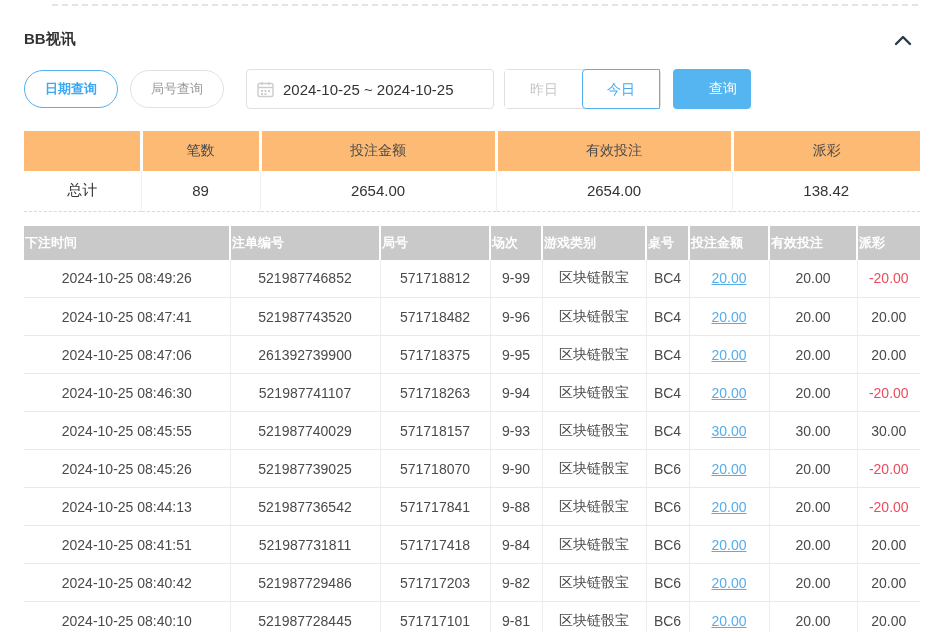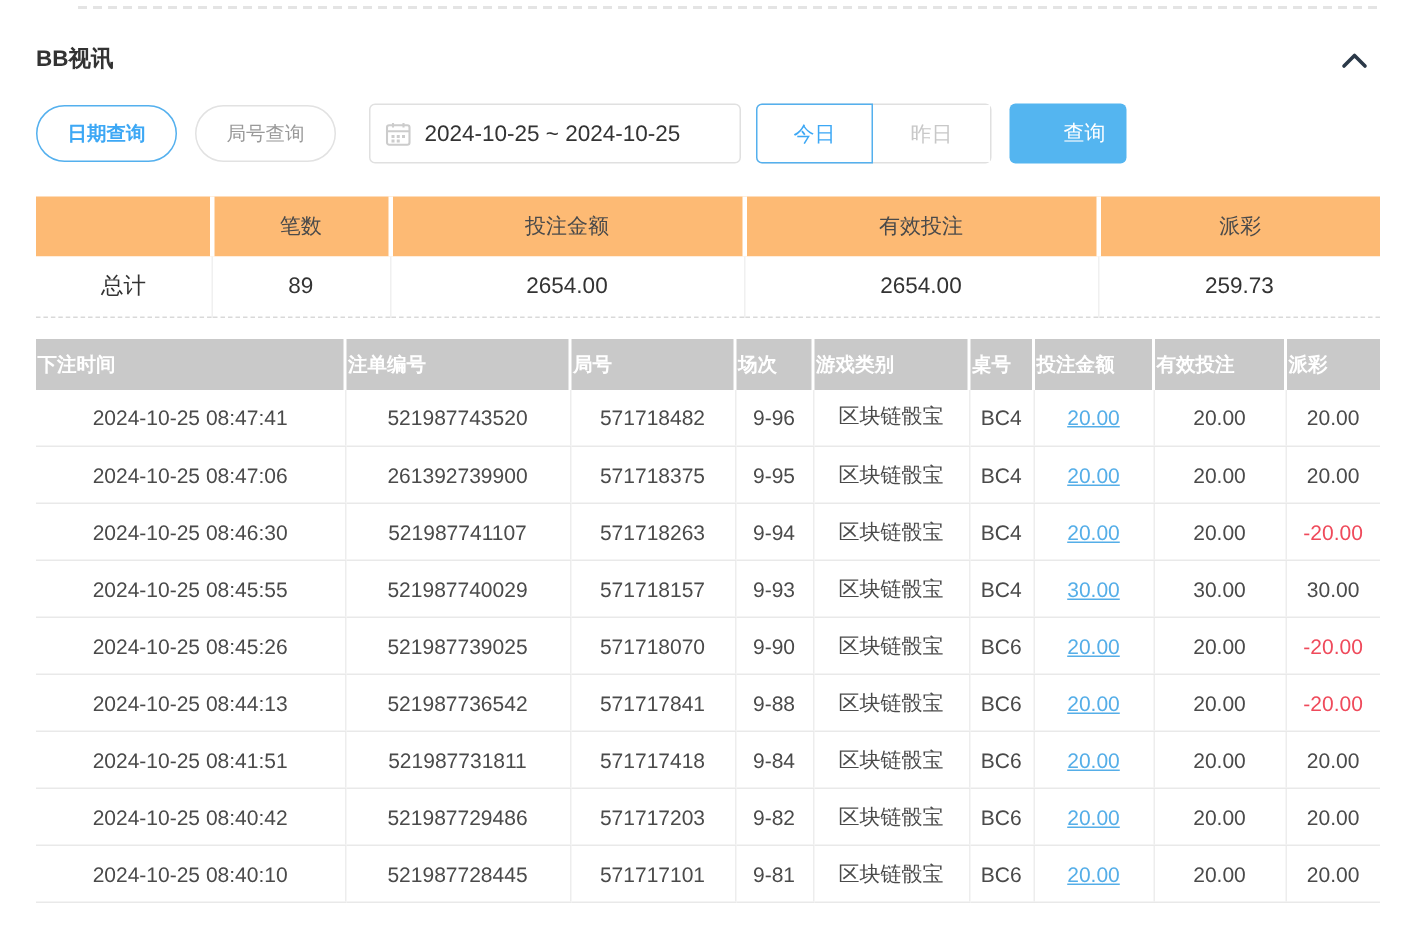--- a/index.html
+++ b/index.html
@@ -114,22 +114,22 @@
             <rect x="7.5" y="9" width="2" height="2" fill="#ccc"></rect>
             <rect x="11" y="9" width="2" height="2" fill="#ccc"></rect>
           <rect x="4" y="12" width="2" height="2" fill="#ccc"></rect>
             <rect x="7.5" y="12" width="2" height="2" fill="#ccc"></rect>
         </svg>
       </span>
       <span class="date-text">2024-10-25 ~ 2024-10-25</span>
     </div>
 
     <div class="seg-group">
+      <div class="seg">昨日</div>
       <div class="seg active">今日</div>
-      <div class="seg">昨日</div>
     </div>
 
     <button class="search-btn">查询</button>
   </div>
 
   <table class="summary-table">
     <colgroup>
         <col style="width:117px">
         <col style="width:119px">
         <col style="width:236px">
@@ -144,21 +144,21 @@
           <th>有效投注</th>
           <th>派彩</th>
         </tr>
       </thead>
     <tbody>
         <tr>
           <td>总计</td>
           <td>89</td>
           <td>2654.00</td>
           <td>2654.00</td>
-          <td>259.73</td>
+          <td>138.42</td>
         </tr>
       </tbody>
   </table>
 
   <table class="bet-table">
     <colgroup>
       <col style="width:206px">
         <col style="width:150px">
         <col style="width:110px">
         <col style="width:52px">
@@ -176,20 +176,31 @@
           <th>场次</th>
           <th>游戏类别</th>
           <th>桌号</th>
           <th>投注金额</th>
           <th>有效投注</th>
           <th>派彩</th>
         </tr>
       </thead>
     <tbody>
         <tr>
+          <td>2024-10-25 08:49:26</td>
+          <td>521987746852</td>
+          <td>571718812</td>
+          <td>9-99</td>
+          <td>区块链骰宝</td>
+          <td>BC4</td>
+          <td><a class="bet-link">20.00</a></td>
+          <td>20.00</td>
+          <td class="neg">-20.00</td>
+        </tr>
+        <tr>
           <td>2024-10-25 08:47:41</td>
           <td>521987743520</td>
           <td>571718482</td>
           <td>9-96</td>
           <td>区块链骰宝</td>
           <td>BC4</td>
           <td><a class="bet-link">20.00</a></td>
           <td>20.00</td>
           <td>20.00</td>
         </tr>

